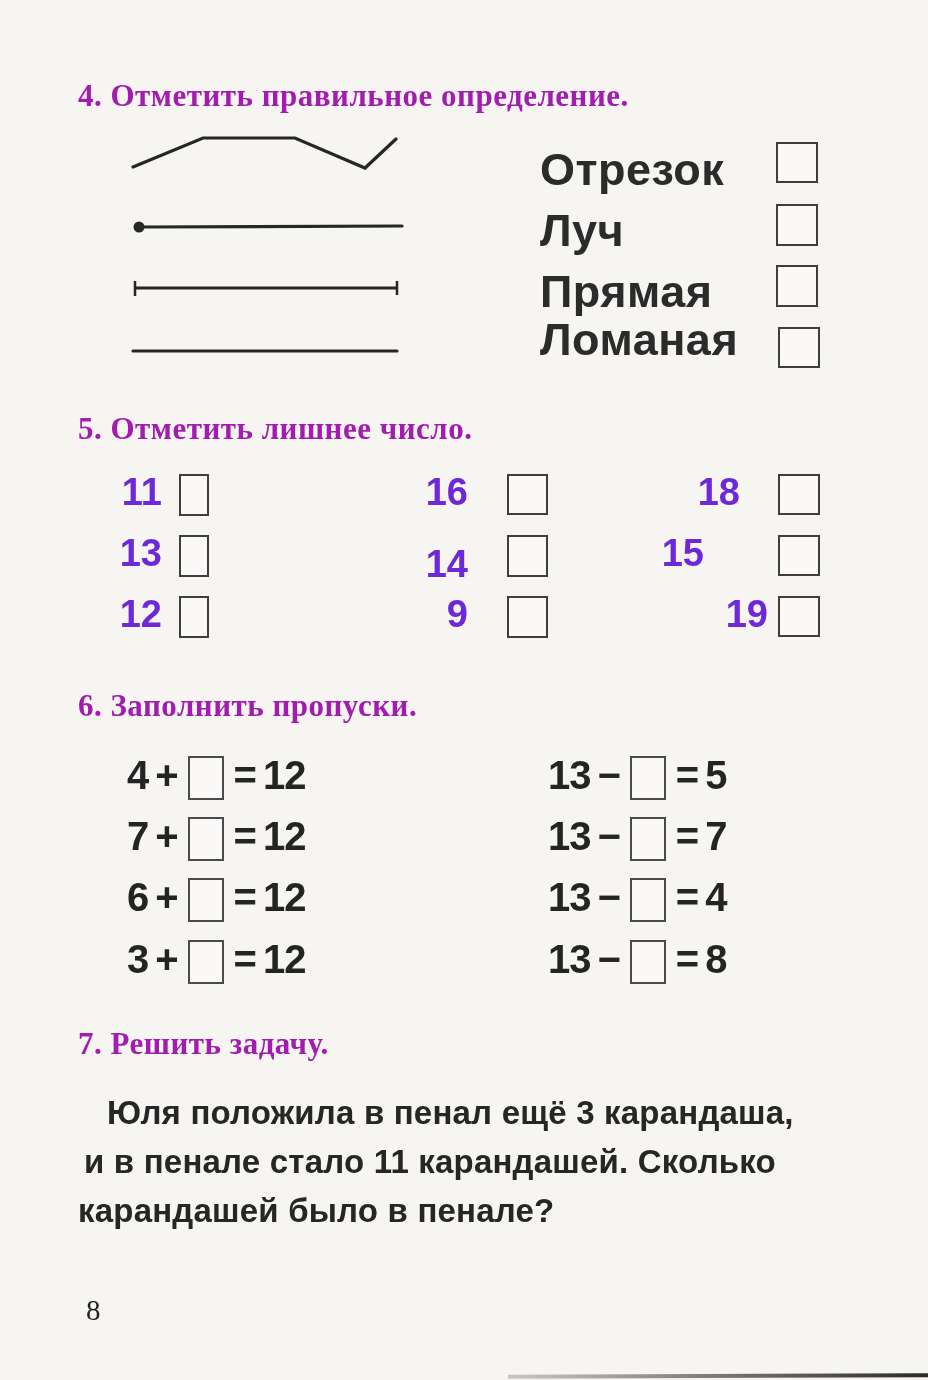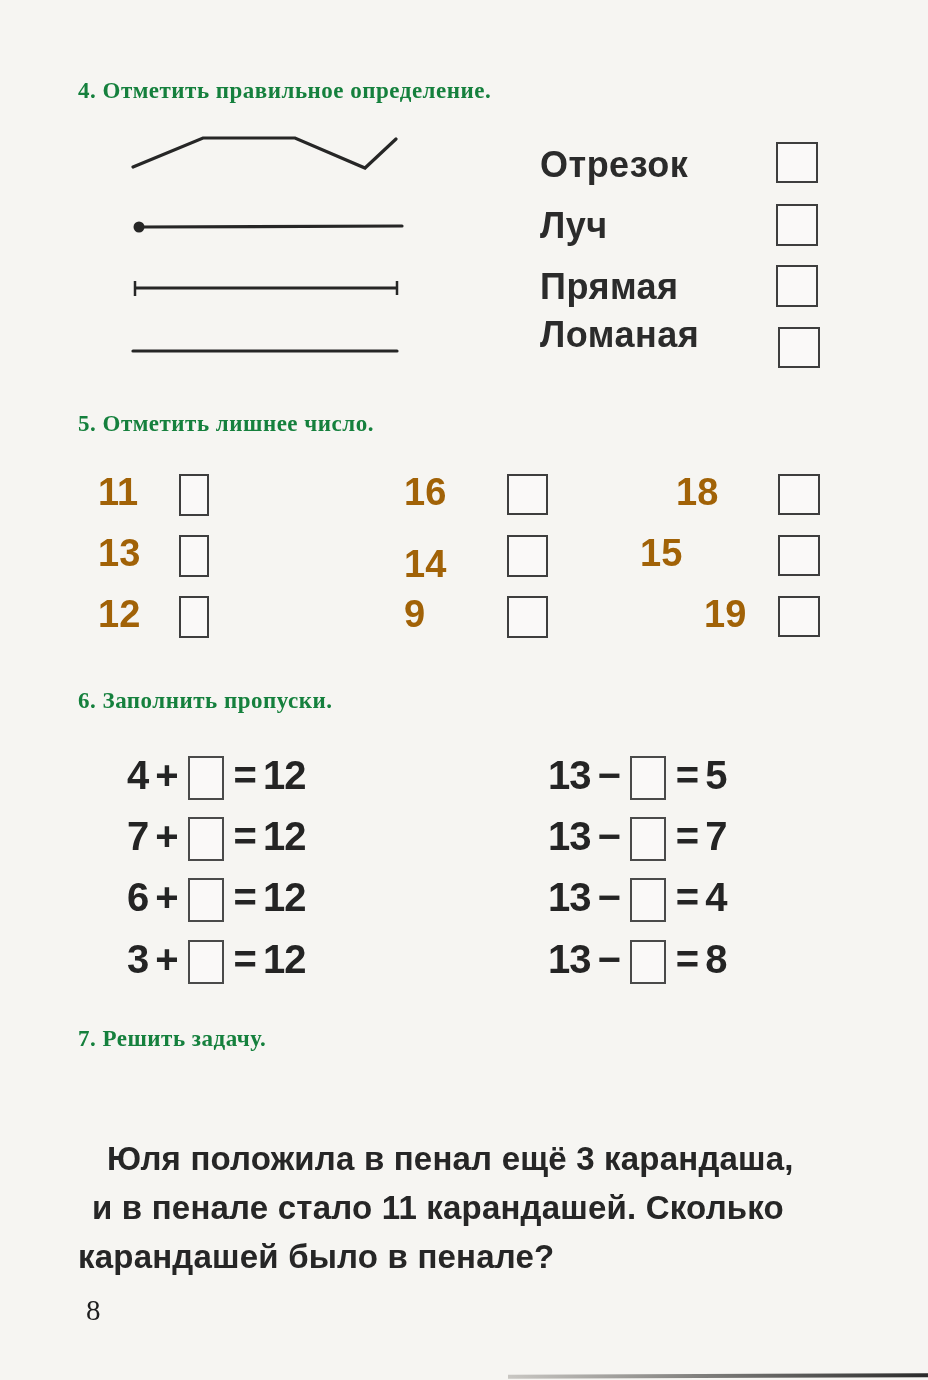--- a/index.html
+++ b/index.html
@@ -6,52 +6,52 @@
   body{
     width:928px;height:1380px;
     background:#f6f5f2;
     position:relative;
     font-family:"Liberation Sans",sans-serif;
     overflow:hidden;
   }
   .sec-title{
     position:absolute;left:78px;
     font-family:"Liberation Serif",serif;
-    font-weight:bold;font-size:23px;color:#15803d;
+    font-weight:bold;font-size:31px;color:#a21caf;
     letter-spacing:.5px;white-space:nowrap;
   }
   .opt-label{
     position:absolute;left:540px;
-    font-size:36px;font-weight:bold;color:#2b2b2b;
+    font-size:45px;font-weight:bold;color:#2b2b2b;
     letter-spacing:.5px;white-space:nowrap;
   }
   .cb{
     position:absolute;
     border:2px solid #3e3e3e;
     background:rgba(255,255,255,.45);
     box-sizing:border-box;
   }
   .num{
     position:absolute;
-    font-size:38px;font-weight:bold;color:#a16207;
-    text-align:left;line-height:44px;
+    font-size:38px;font-weight:bold;color:#6d28d9;
+    text-align:right;line-height:44px;
   }
   .eq{
     position:absolute;display:flex;align-items:center;gap:7px;
     font-size:40px;font-weight:bold;color:#242424;height:50px;
     letter-spacing:-1px;
   }
   .eq .blank{
     width:36px;height:44px;
     border:2px solid #4a4a4a;background:rgba(255,255,255,.45);
     box-sizing:border-box;transform:translateY(3px);margin:0 3px;
   }
   .prob-line{
     position:absolute;font-size:33px;font-weight:bold;color:#262626;
-    white-space:nowrap;letter-spacing:.2px;margin-top:46px;
+    white-space:nowrap;letter-spacing:.2px;
   }
   .page-num{
     position:absolute;left:86px;top:1294px;
     font-family:"Liberation Serif",serif;font-size:29px;color:#1f1f1f;
   }
   .scan-edge{
     position:absolute;left:508px;top:1374px;width:420px;height:4px;
     background:linear-gradient(to right,#c9c7c3,#2a2a2a);
     transform:rotate(-.2deg);
   }
@@ -171,19 +171,19 @@
     <span>13</span>
     <span>−</span>
     <span class="blank"></span>
     <span>=</span>
     <span>8</span>
   </div>
 
   <div class="sec-title" style="top:1026px">7. Решить задачу.</div>
 
   <div class="prob-line" style="left:107px;top:1094px">Юля положила в пенал ещё 3 карандаша,</div>
-  <div class="prob-line" style="left:92px;top:1143px">и в пенале стало 11 карандашей. Сколько</div>
+  <div class="prob-line" style="left:84px;top:1143px">и в пенале стало 11 карандашей. Сколько</div>
   <div class="prob-line" style="left:78px;top:1192px">карандашей было в пенале?</div>
 
   <div class="page-num">8</div>
   <div class="scan-edge"></div>
 
 </div>
 
 </body></html>

